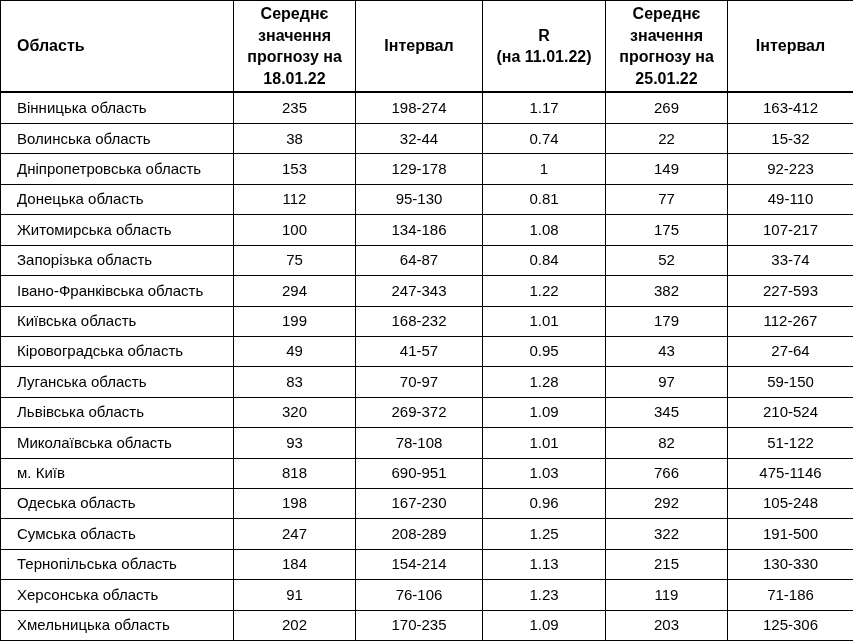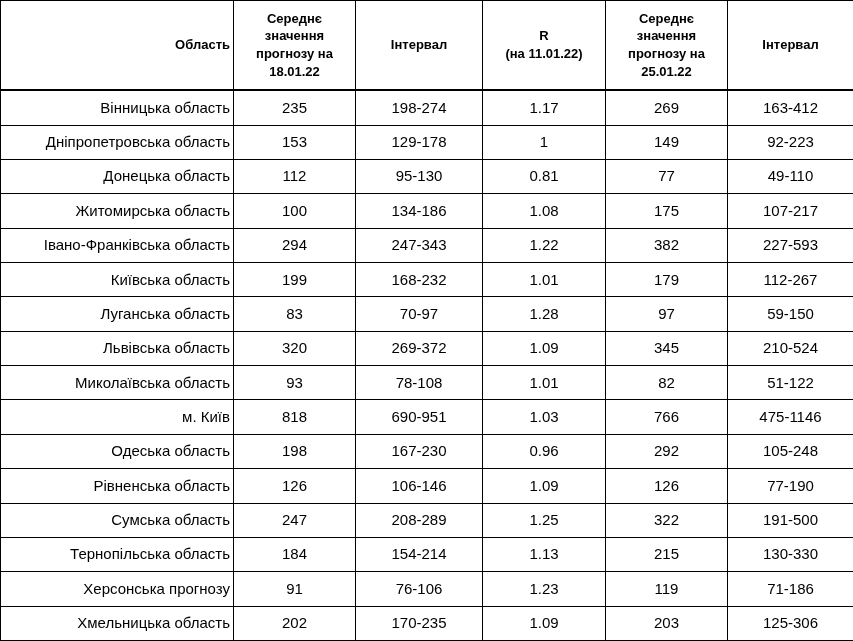--- a/index.html
+++ b/index.html
@@ -19,39 +19,39 @@
     table-layout: fixed;
     width: 853px;
     height: 641px;
   }
   th, td {
     border: 1px solid #000000;
     overflow: hidden;
   }
   thead th {
     font-weight: bold;
-    font-size: 13px;
+    font-size: 16px;
     line-height: 1.35;
     text-align: center;
     vertical-align: middle;
     white-space: pre-line;
     padding: 2px 3px;
     height: 84px;
     border-bottom: 2px solid #000000;
   }
   tbody td {
     font-size: 15px;
     line-height: 1.1;
     text-align: center;
     vertical-align: middle;
     padding: 1px 3px;
   }
   th.left, td.left {
-    text-align: right;
-    padding-left: 8px;
+    text-align: left;
+    padding-left: 16px;
   }
 </style>
 </head>
 <body>
 
 <table data-name="forecast-table">
   <colgroup>
     <col style="width:233px">
     <col style="width:122px">
     <col style="width:127px">
@@ -79,20 +79,28 @@
   <tbody data-name="table-body">
       <tr data-name="table-row">
         <td data-name="region-name-cell" class="left">Вінницька область</td>
         <td data-name="value-cell">235</td>
         <td data-name="value-cell">198-274</td>
         <td data-name="value-cell">1.17</td>
         <td data-name="value-cell">269</td>
         <td data-name="value-cell">163-412</td>
       </tr>
       <tr data-name="table-row">
+        <td data-name="region-name-cell" class="left">Волинська область</td>
+        <td data-name="value-cell">38</td>
+        <td data-name="value-cell">32-44</td>
+        <td data-name="value-cell">0.74</td>
+        <td data-name="value-cell">22</td>
+        <td data-name="value-cell">15-32</td>
+      </tr>
+      <tr data-name="table-row">
         <td data-name="region-name-cell" class="left">Дніпропетровська область</td>
         <td data-name="value-cell">153</td>
         <td data-name="value-cell">129-178</td>
         <td data-name="value-cell">1</td>
         <td data-name="value-cell">149</td>
         <td data-name="value-cell">92-223</td>
       </tr>
       <tr data-name="table-row">
         <td data-name="region-name-cell" class="left">Донецька область</td>
         <td data-name="value-cell">112</td>
@@ -103,36 +111,52 @@
       </tr>
       <tr data-name="table-row">
         <td data-name="region-name-cell" class="left">Житомирська область</td>
         <td data-name="value-cell">100</td>
         <td data-name="value-cell">134-186</td>
         <td data-name="value-cell">1.08</td>
         <td data-name="value-cell">175</td>
         <td data-name="value-cell">107-217</td>
       </tr>
       <tr data-name="table-row">
+        <td data-name="region-name-cell" class="left">Запорізька область</td>
+        <td data-name="value-cell">75</td>
+        <td data-name="value-cell">64-87</td>
+        <td data-name="value-cell">0.84</td>
+        <td data-name="value-cell">52</td>
+        <td data-name="value-cell">33-74</td>
+      </tr>
+      <tr data-name="table-row">
         <td data-name="region-name-cell" class="left">Івано-Франківська область</td>
         <td data-name="value-cell">294</td>
         <td data-name="value-cell">247-343</td>
         <td data-name="value-cell">1.22</td>
         <td data-name="value-cell">382</td>
         <td data-name="value-cell">227-593</td>
       </tr>
       <tr data-name="table-row">
         <td data-name="region-name-cell" class="left">Київська область</td>
         <td data-name="value-cell">199</td>
         <td data-name="value-cell">168-232</td>
         <td data-name="value-cell">1.01</td>
         <td data-name="value-cell">179</td>
         <td data-name="value-cell">112-267</td>
       </tr>
       <tr data-name="table-row">
+        <td data-name="region-name-cell" class="left">Кіровоградська область</td>
+        <td data-name="value-cell">49</td>
+        <td data-name="value-cell">41-57</td>
+        <td data-name="value-cell">0.95</td>
+        <td data-name="value-cell">43</td>
+        <td data-name="value-cell">27-64</td>
+      </tr>
+      <tr data-name="table-row">
         <td data-name="region-name-cell" class="left">Луганська область</td>
         <td data-name="value-cell">83</td>
         <td data-name="value-cell">70-97</td>
         <td data-name="value-cell">1.28</td>
         <td data-name="value-cell">97</td>
         <td data-name="value-cell">59-150</td>
       </tr>
       <tr data-name="table-row">
         <td data-name="region-name-cell" class="left">Львівська область</td>
         <td data-name="value-cell">320</td>
@@ -159,45 +183,37 @@
       </tr>
       <tr data-name="table-row">
         <td data-name="region-name-cell" class="left">Одеська область</td>
         <td data-name="value-cell">198</td>
         <td data-name="value-cell">167-230</td>
         <td data-name="value-cell">0.96</td>
         <td data-name="value-cell">292</td>
         <td data-name="value-cell">105-248</td>
       </tr>
       <tr data-name="table-row">
-        <td data-name="region-name-cell" class="left">Рівненська область</td>
-        <td data-name="value-cell">126</td>
-        <td data-name="value-cell">106-146</td>
-        <td data-name="value-cell">1.09</td>
-        <td data-name="value-cell">126</td>
-        <td data-name="value-cell">77-190</td>
-      </tr>
-      <tr data-name="table-row">
         <td data-name="region-name-cell" class="left">Сумська область</td>
         <td data-name="value-cell">247</td>
         <td data-name="value-cell">208-289</td>
         <td data-name="value-cell">1.25</td>
         <td data-name="value-cell">322</td>
         <td data-name="value-cell">191-500</td>
       </tr>
       <tr data-name="table-row">
         <td data-name="region-name-cell" class="left">Тернопільська область</td>
         <td data-name="value-cell">184</td>
         <td data-name="value-cell">154-214</td>
         <td data-name="value-cell">1.13</td>
         <td data-name="value-cell">215</td>
         <td data-name="value-cell">130-330</td>
       </tr>
       <tr data-name="table-row">
-        <td data-name="region-name-cell" class="left">Херсонська прогнозу</td>
+        <td data-name="region-name-cell" class="left">Херсонська область</td>
         <td data-name="value-cell">91</td>
         <td data-name="value-cell">76-106</td>
         <td data-name="value-cell">1.23</td>
         <td data-name="value-cell">119</td>
         <td data-name="value-cell">71-186</td>
       </tr>
       <tr data-name="table-row">
         <td data-name="region-name-cell" class="left">Хмельницька область</td>
         <td data-name="value-cell">202</td>
         <td data-name="value-cell">170-235</td>

